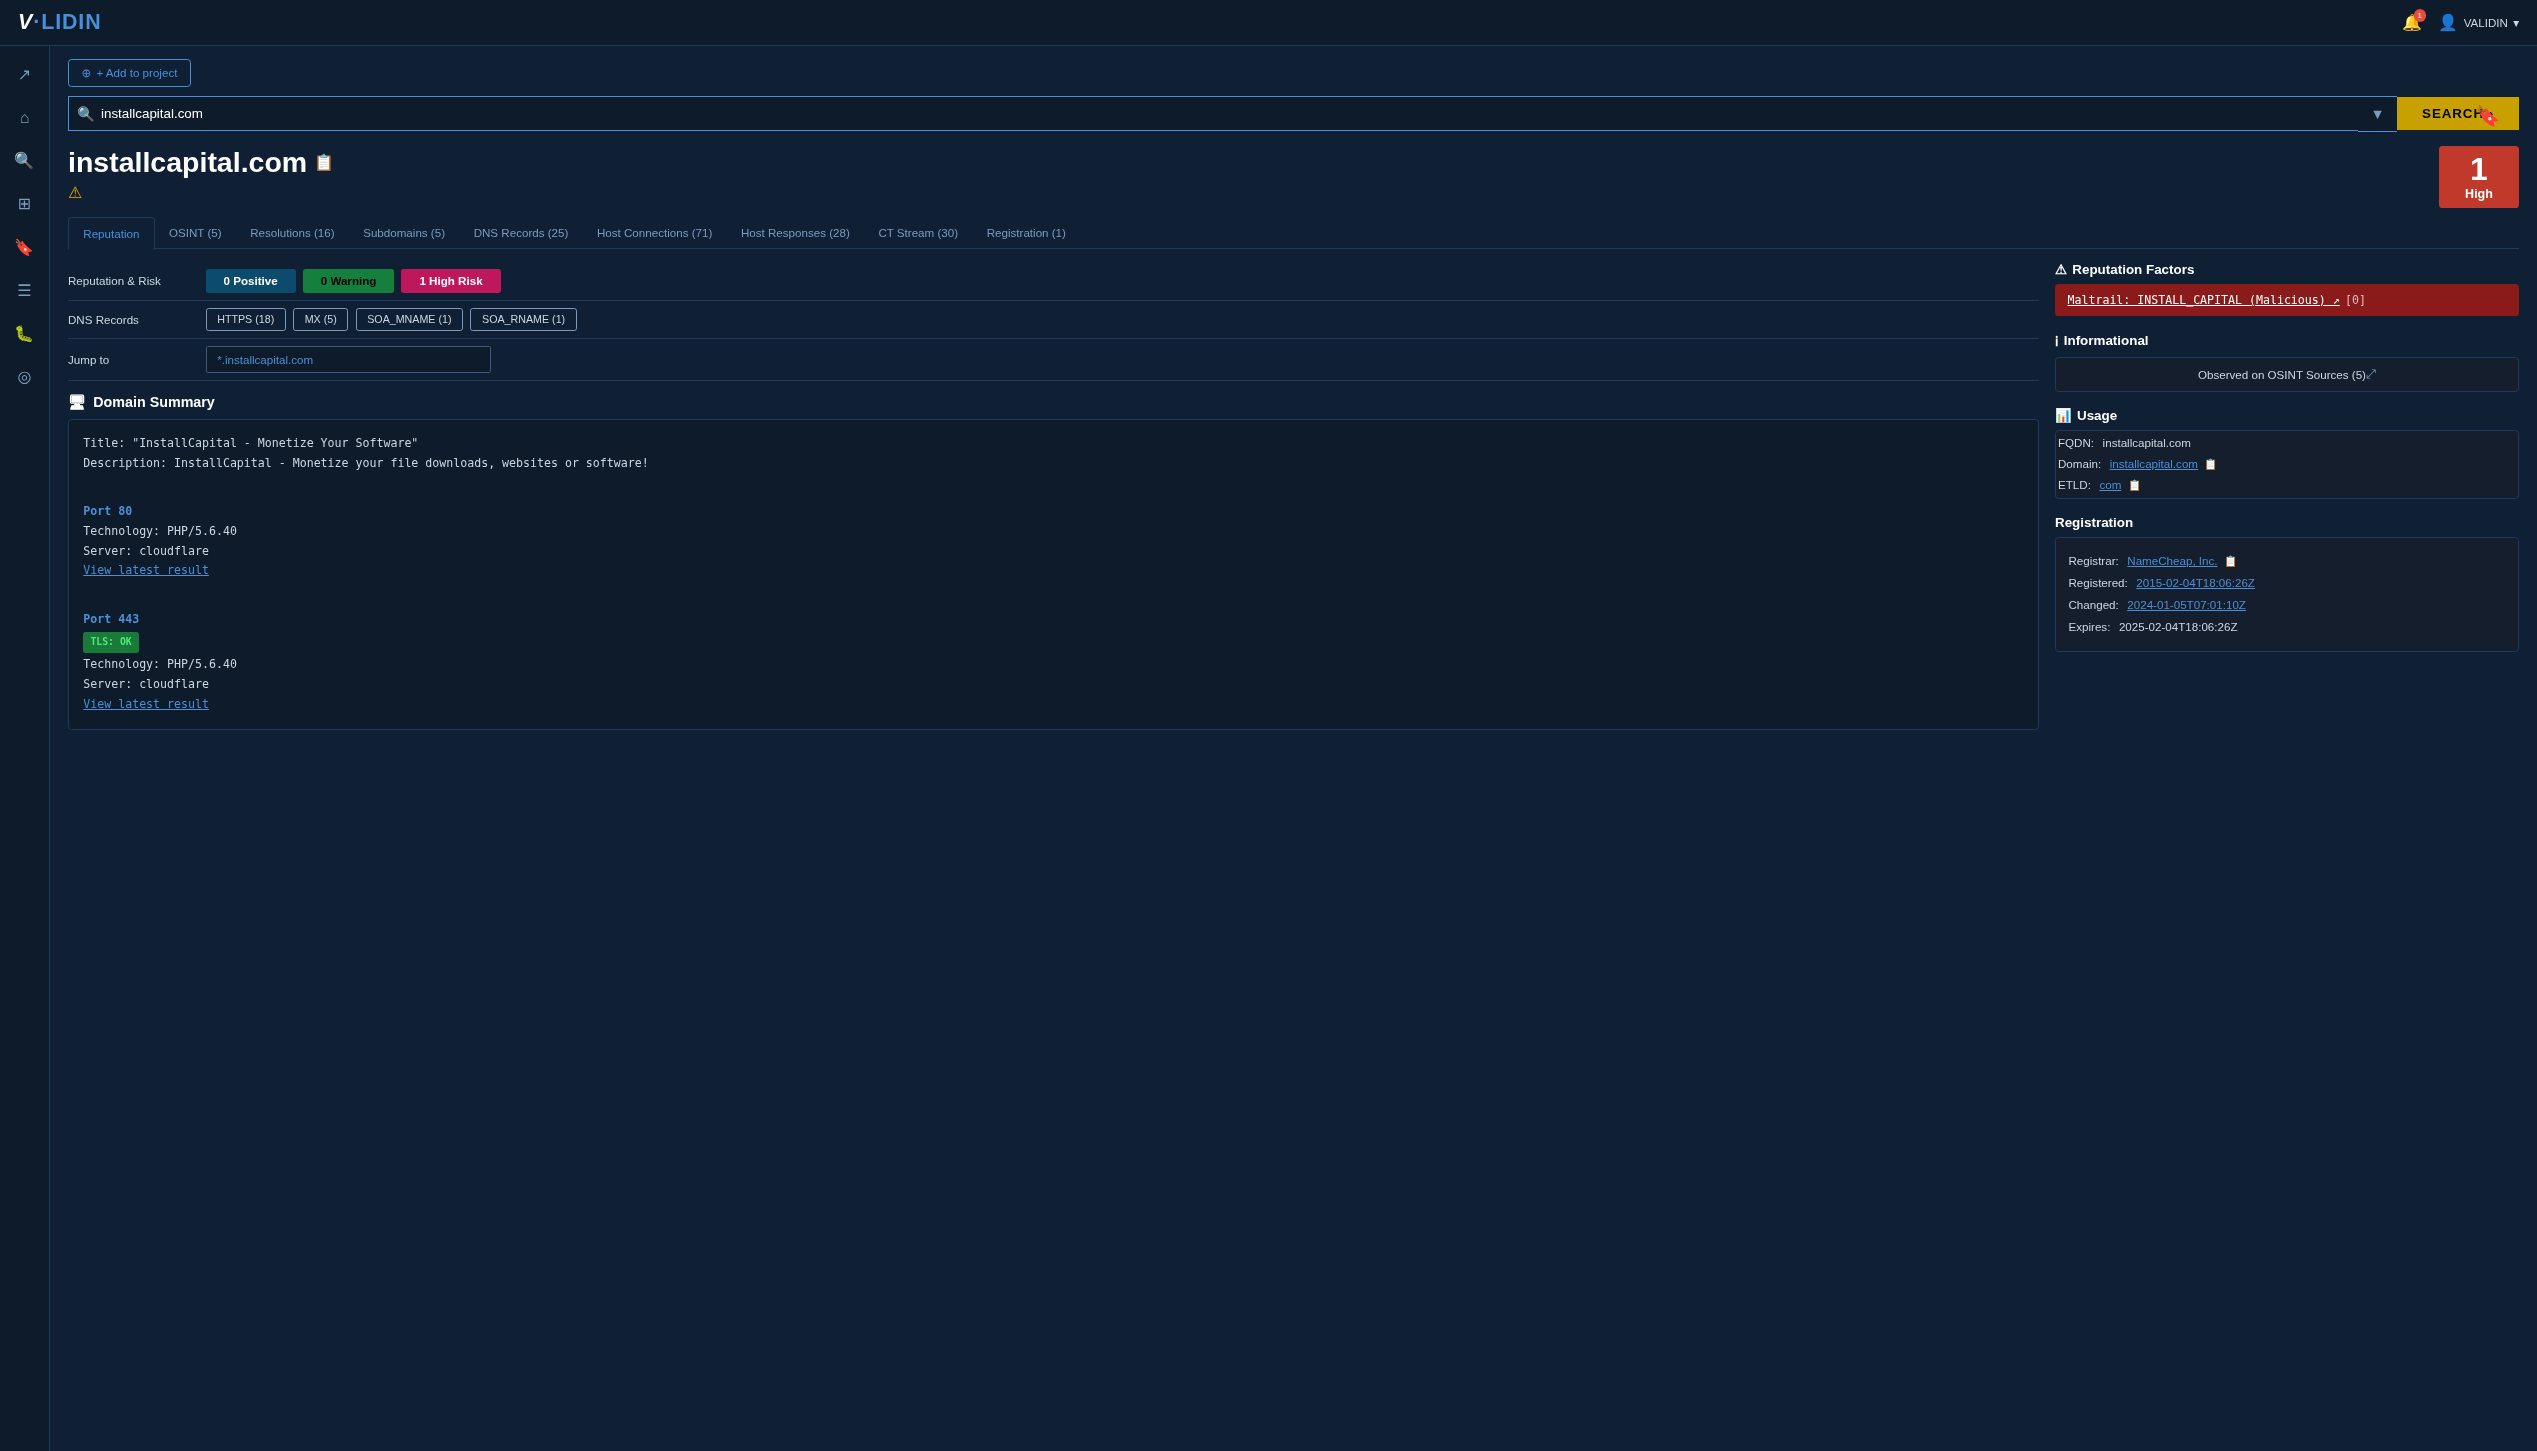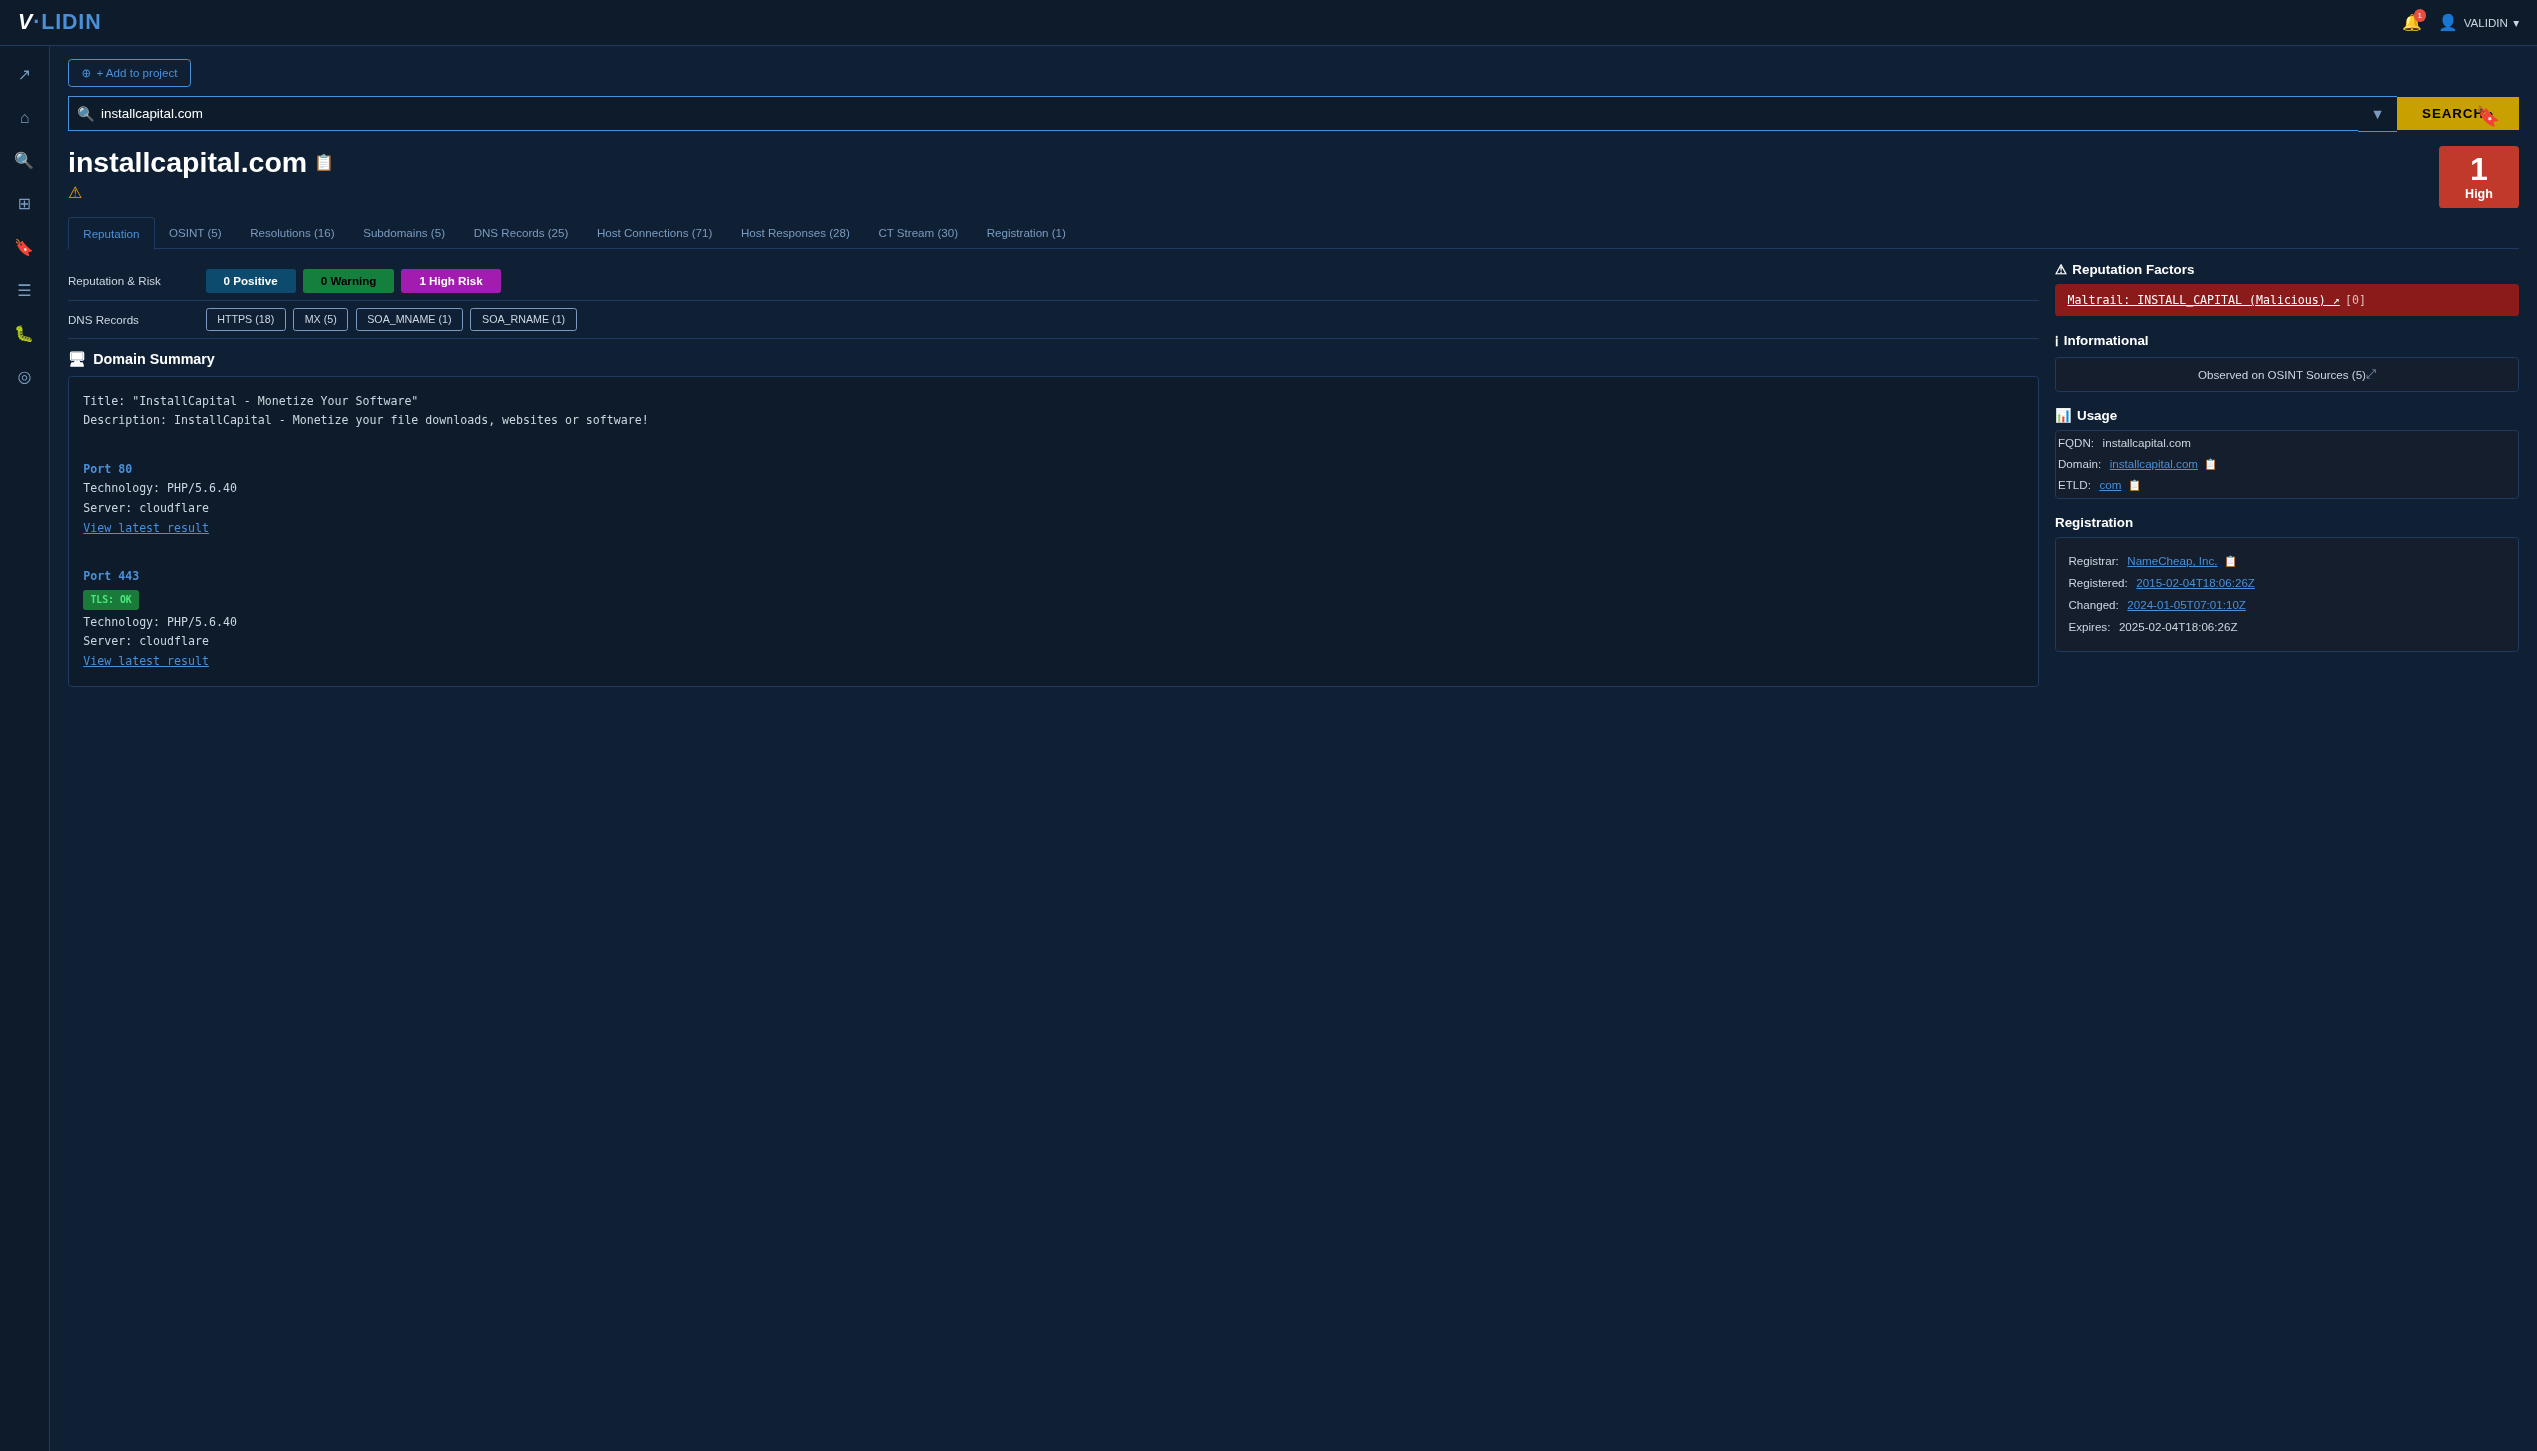--- a/index.html
+++ b/index.html
@@ -129,21 +129,21 @@
     .col-left { flex: 1; min-width: 0; }
     .col-right { width: 464px; flex-shrink: 0; }
 
     
     .rep-table { margin-bottom: 12.5px; }
     .rep-row { display: flex; align-items: center; padding: 7.1px 0; border-bottom: 0.9px solid #1e3a5f; gap: 12.5px; }
     .rep-row-label { width: 125px; color: #cdd6e0; font-size: 11.6px; flex-shrink: 0; }
     .rep-badges { display: flex; gap: 7.1px; flex-wrap: wrap; }
     .badge-positive { background: #0c4a6e; color: #fff; padding: 5.3px 18px; border-radius: 2.7px; font-size: 11.6px; font-weight: 600; }
     .badge-warning { background: #15803d; color: #000; padding: 5.3px 18px; border-radius: 2.7px; font-size: 11.6px; font-weight: 600; }
-    .badge-highrisk { background: #a21caf; color: #fff; padding: 5.3px 18px; border-radius: 2.7px; font-size: 11.6px; font-weight: 600; }
+    .badge-highrisk { background: #be185d; color: #fff; padding: 5.3px 18px; border-radius: 2.7px; font-size: 11.6px; font-weight: 600; }
     .dns-tag {
       border: 0.9px solid #7a9bbf; color: #cdd6e0; padding: 4.5px 10.7px;
       border-radius: 2.7px; font-size: 10.7px;
     }
     .jump-input {
       background: #0d1b2a; border: 0.9px solid #3a5a7f; color: #4a90d9;
       padding: 6.2px 10.7px; font-size: 11.6px; width: 100%; border-radius: 1.8px;
     }
 
     
@@ -291,20 +291,24 @@
             </div>
           </div>
           <div class="rep-row">
             <span class="rep-row-label">DNS Records</span>
             <div class="rep-badges">
               <span class="dns-tag">HTTPS (18)</span>
               <span class="dns-tag">MX (5)</span>
               <span class="dns-tag">SOA_MNAME (1)</span>
               <span class="dns-tag">SOA_RNAME (1)</span>
             </div>
+          </div>
+          <div class="rep-row">
+            <span class="rep-row-label">Jump to</span>
+            <input class="jump-input" type="text" value="*.installcapital.com" style="width: 285px;">
           </div>
         </div>
 
         <div class="right-section">
           <div class="section-header">
             <span>🖥</span>
             <span>Domain Summary</span>
           </div>
           <div class="domain-summary-box">
             <div>Title: "InstallCapital - Monetize Your Software"</div>

